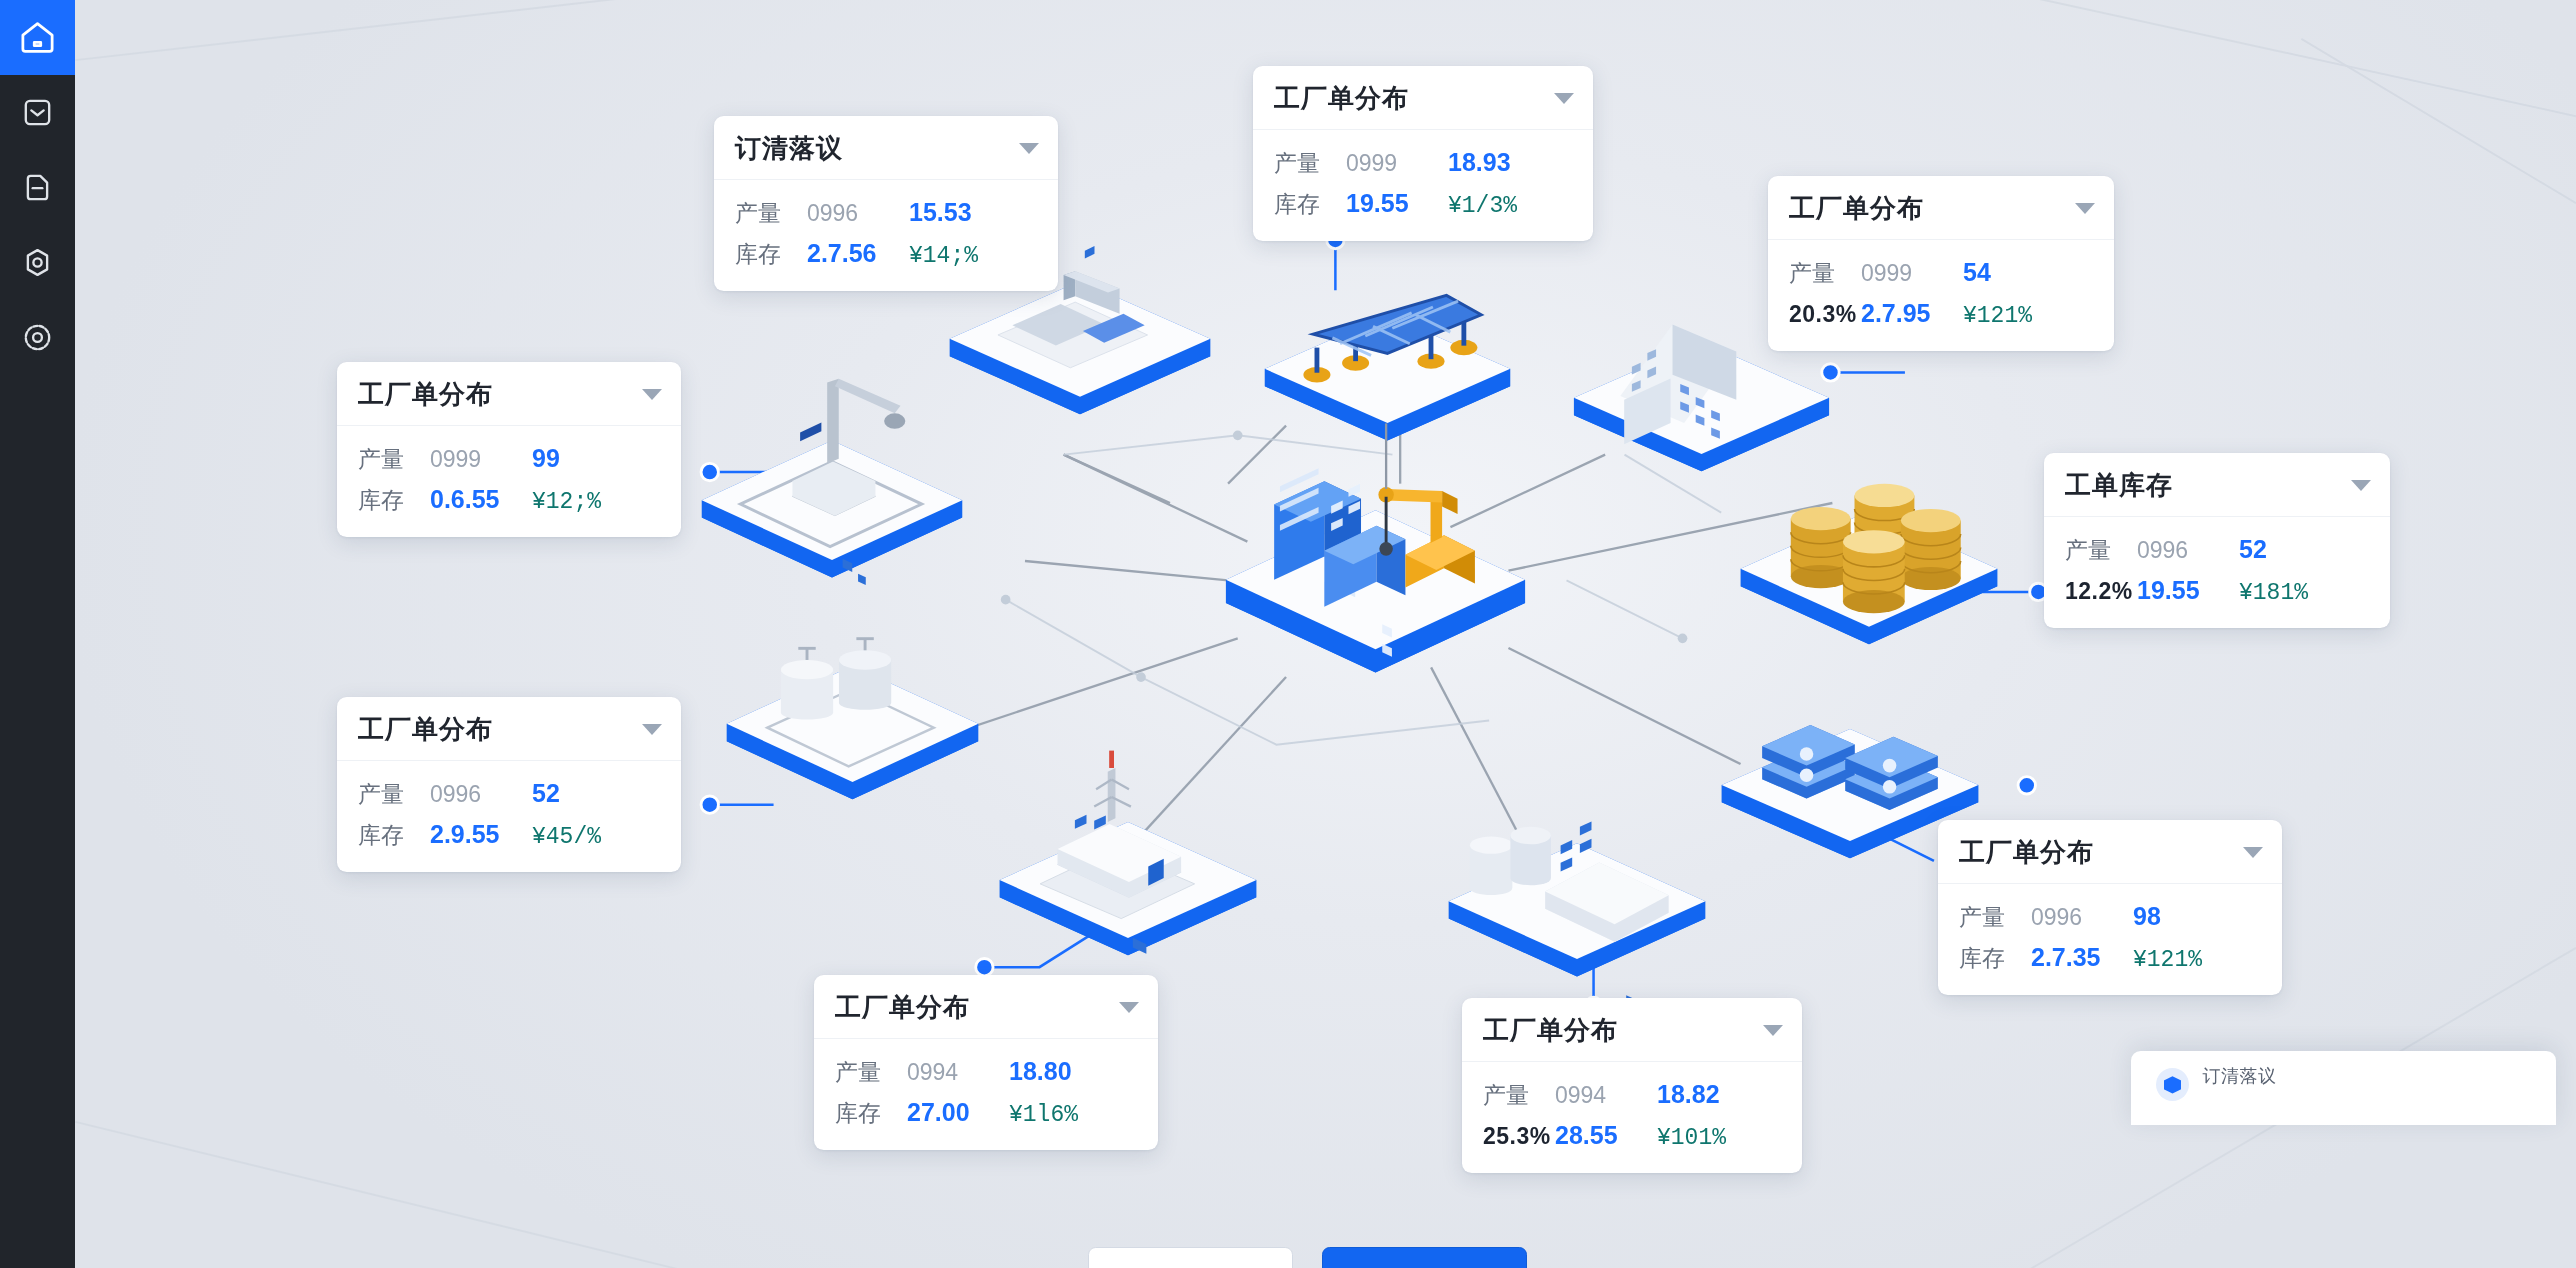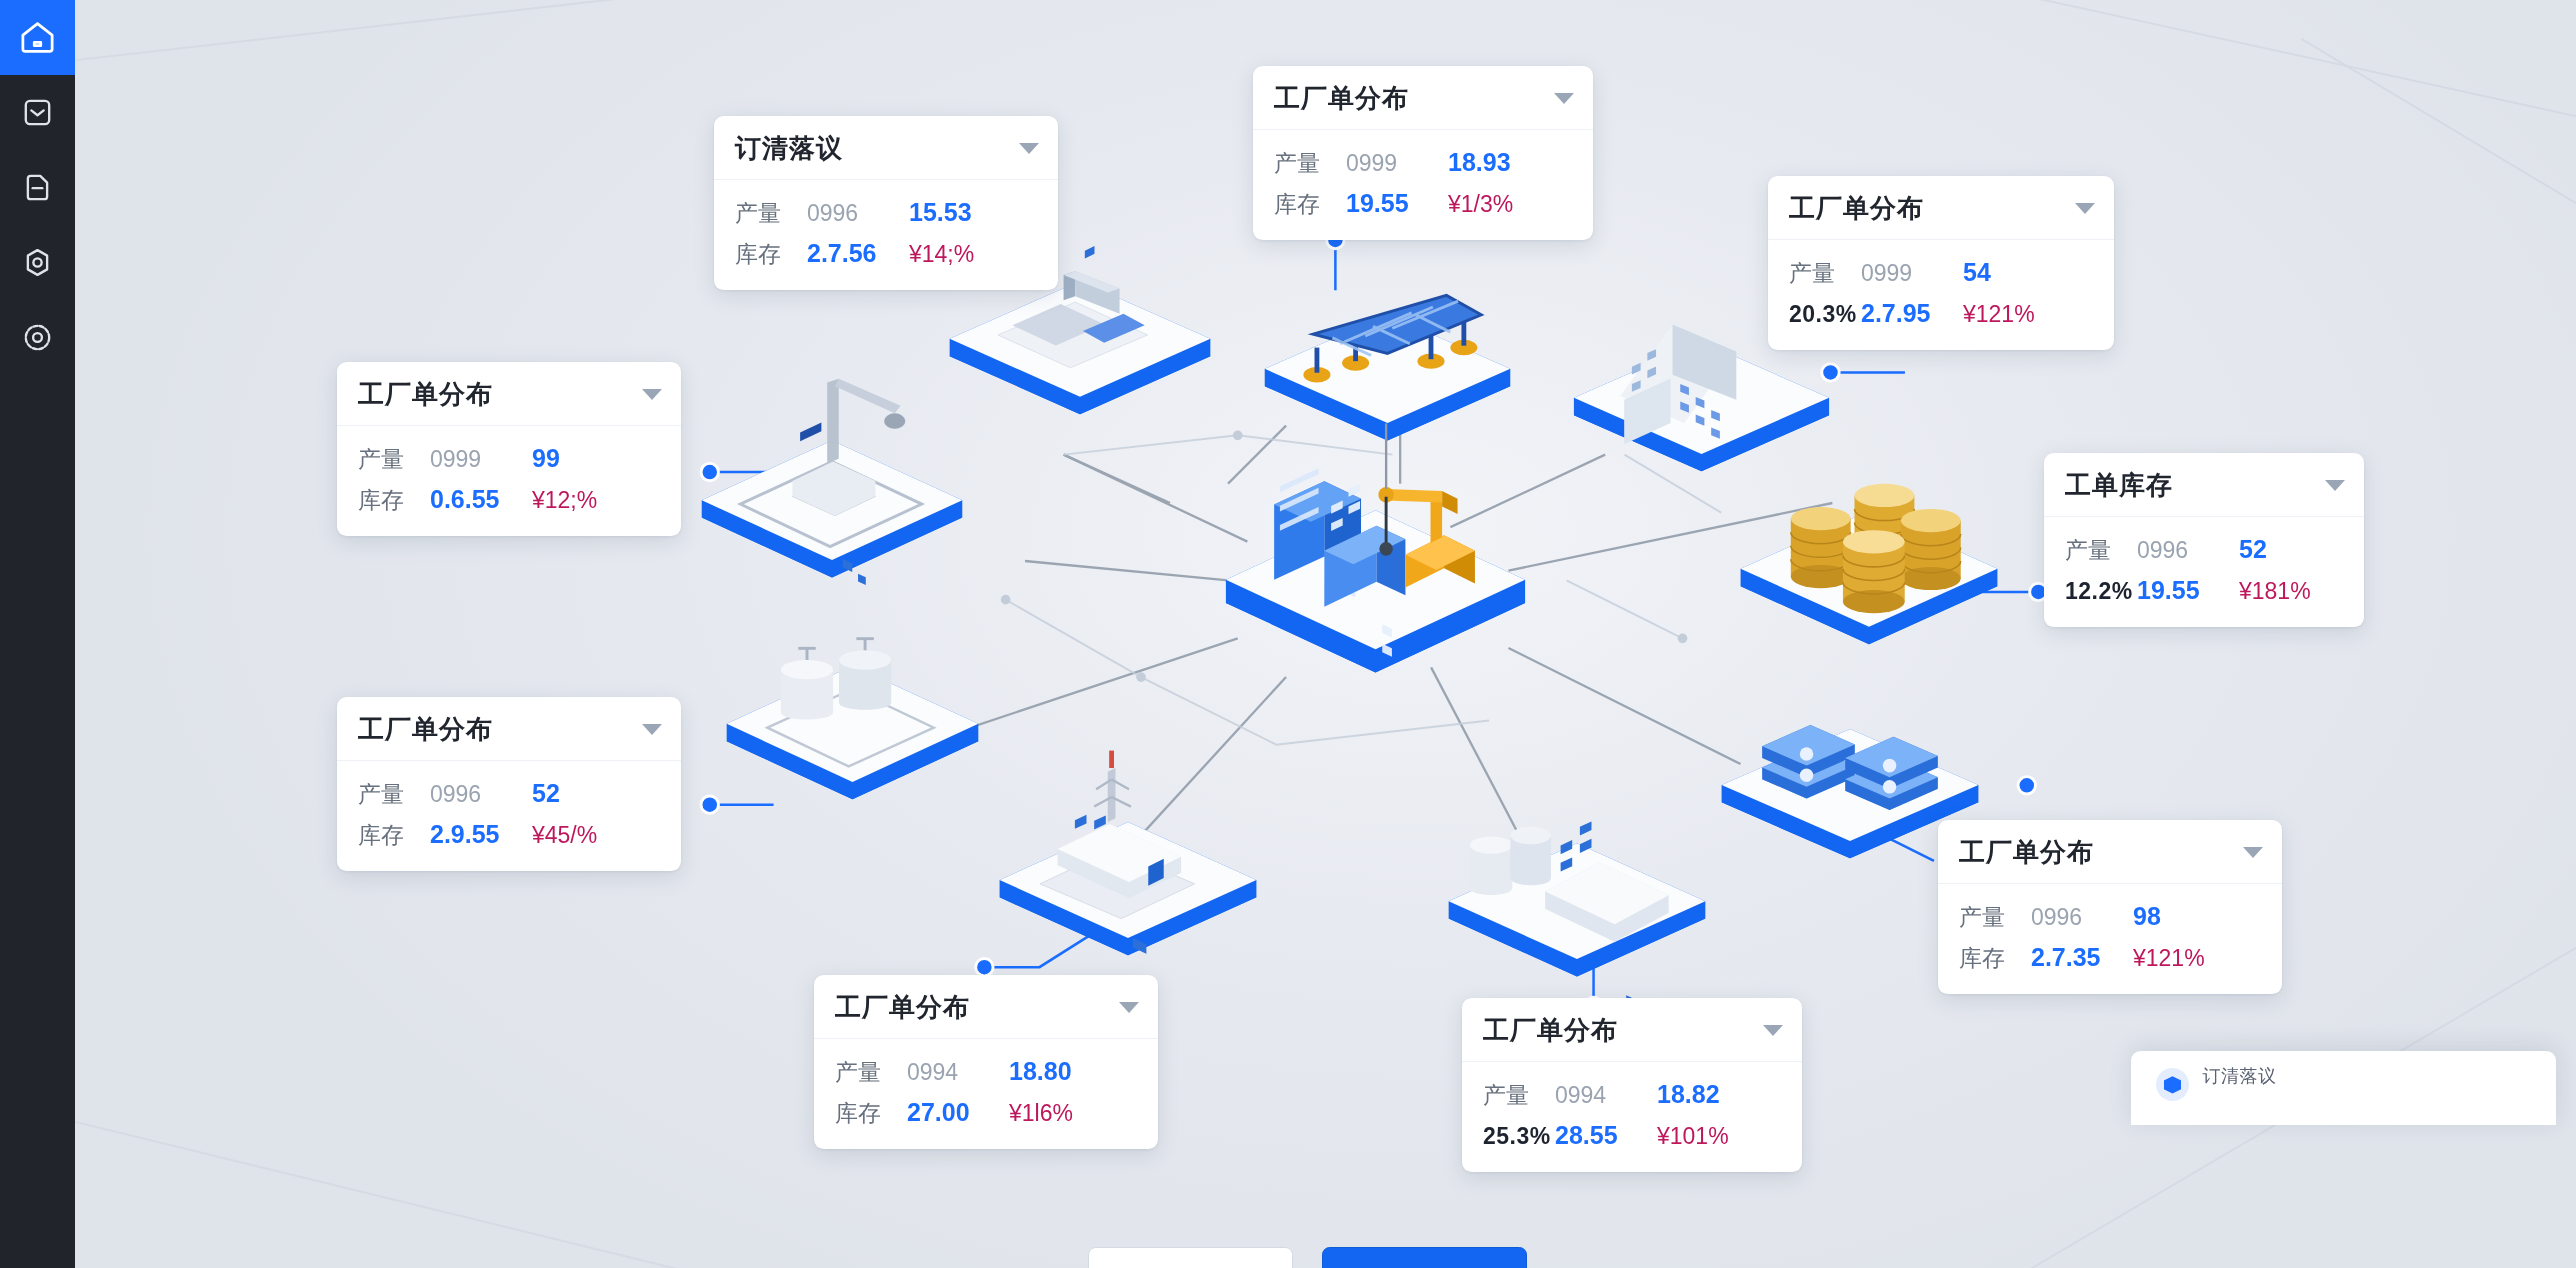--- a/index.html
+++ b/index.html
@@ -101,21 +101,21 @@
     flex: 0 0 102px;
   }
   .s-mid.blue { color:#1a6dff; font-weight:700; font-size:25px; }
   .s-val {
     font-size: 25px;
     font-weight: 700;
     color: #1a6dff;
     flex: 1 1 auto;
     text-align: left;
   }
-  .s-val.muted { color:#be185d; font-weight:400; font-size:23px; }
+  .s-val.muted { color:#0f766e; font-weight:400; font-size:23px;font-family:Liberation Mono, monospace; }
 
   
   #panel-opt {
     position: absolute;
     left: 2131px; top: 1051px;
     width: 425px;
     background: #ffffff;
     border-radius: 9.7px 9.7px 0 0;
     box-shadow: 0 -3.9px 23px rgba(40,62,96,0.12);
     z-index: 30;
@@ -564,21 +564,21 @@
         <span class="s-val">54</span>
       </div>
       <div class="stat-row">
         <span class="s-label dark">20.3%</span>
         <span class="s-mid blue">2.7.95</span>
         <span class="s-val muted">¥121%</span>
       </div>
     </div>
   </div>
 
-  <div class="card" style="left:2044px; top:453px; width:320px;">
+  <div class="card" style="left:2044px; top:453px; width:346px;">
     <div class="card-head">
       <span class="card-title">工单库存</span>
       <span class="caret"></span>
     </div>
     <div class="card-body">
       <div class="stat-row">
         <span class="s-label">产量</span>
         <span class="s-mid">0996</span>
         <span class="s-val">52</span>
       </div>

